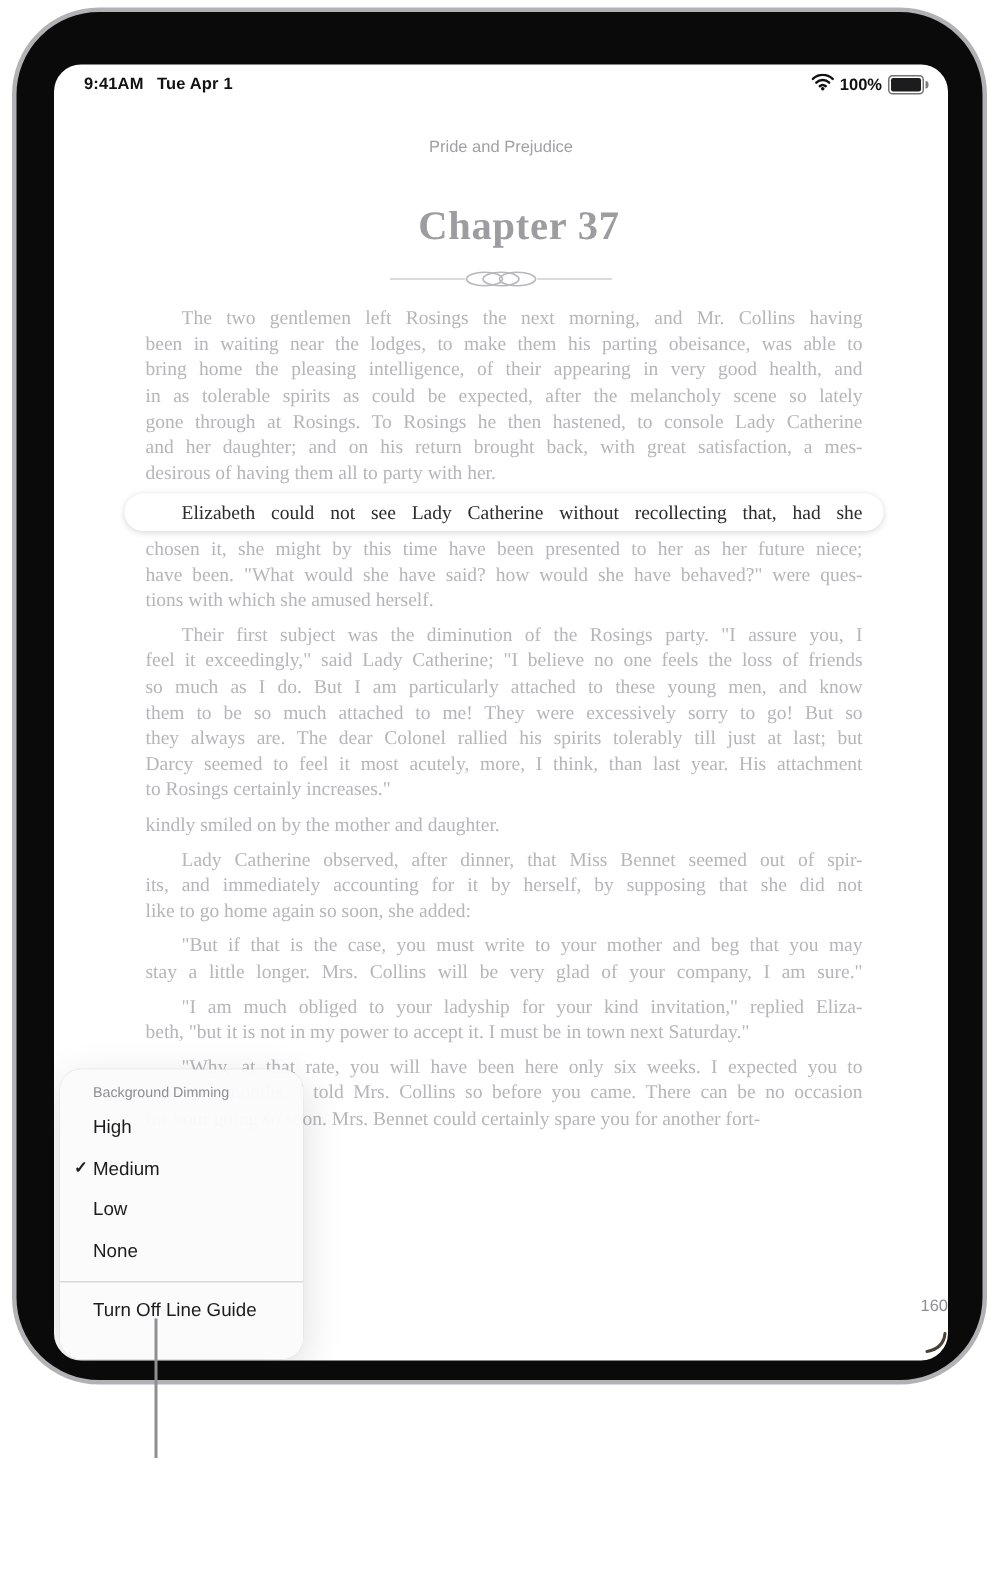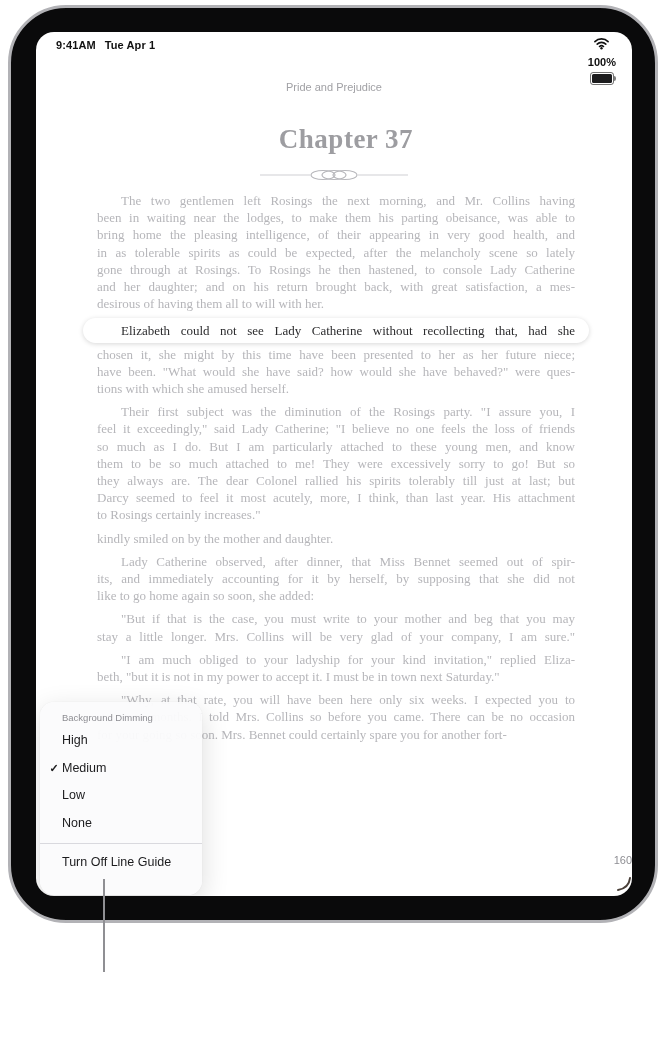--- a/index.html
+++ b/index.html
@@ -2,28 +2,28 @@
 <html><head>
 <meta charset="utf-8">
 <style>
   html,body{margin:0;padding:0;background:#fff;}
   .canvas{position:relative;width:668px;height:1059px;background:#fff;overflow:hidden;
           font-family:"Liberation Sans",sans-serif;}
 
   
   .frame{position:absolute;left:8px;top:5px;width:650px;height:918px;
          background:#0a0a0b;border:3px solid #b2b2b6;border-radius:58px;box-sizing:border-box;}
-  .screen{position:absolute;left:36px;top:32px;width:596px;height:864px;
+  .screen{position:absolute;left:36px;top:43px;width:596px;height:864px;
           background:#ffffff;border-radius:18px;overflow:hidden;}
 
   
   .statusbar{position:absolute;left:0;top:0;width:100%;height:26px;font-size:11px;color:#111;}
   .sb-left{position:absolute;left:20px;top:7px;font-weight:600;letter-spacing:.1px;}
   .sb-left .sb-date{font-weight:600;margin-left:9px;}
-  .sb-right{position:absolute;right:16px;top:6px;display:flex;align-items:center;gap:4px;font-weight:600;flex-direction:column;}
+  .sb-right{position:absolute;right:16px;top:6px;display:flex;align-items:center;gap:4px;font-weight:600;}
   .battery{position:relative;width:22px;height:11px;border:1px solid rgba(0,0,0,.55);border-radius:3px;}
   .battery .fill{position:absolute;left:1px;top:1px;bottom:1px;right:1px;background:#1c1c1e;border-radius:1.5px;}
   .battery .nub{position:absolute;right:-3.5px;top:3px;width:2px;height:4.5px;background:rgba(0,0,0,.5);
                 border-radius:0 2px 2px 0;}
 
   
   .booktitle{position:absolute;left:0;top:49px;width:100%;text-align:center;
              font-size:11px;color:#a1a1a5;}
   .chapter{position:absolute;left:0;top:92px;width:100%;text-align:center;
            font-family:"Liberation Serif",serif;font-weight:700;font-size:27px;
@@ -107,21 +107,21 @@
     </div>
 
     <div class="textcol">
         <div class="para">
           <div class="line first">The two gentlemen left Rosings the next morning, and Mr. Collins having</div>
           <div class="line">been in waiting near the lodges, to make them his parting obeisance, was able to</div>
           <div class="line">bring home the pleasing intelligence, of their appearing in very good health, and</div>
           <div class="line">in as tolerable spirits as could be expected, after the melancholy scene so lately</div>
           <div class="line">gone through at Rosings. To Rosings he then hastened, to console Lady Catherine</div>
           <div class="line">and her daughter; and on his return brought back, with great satisfaction, a mes-</div>
-          <div class="line last">desirous of having them all to will with her.</div>
+          <div class="line last">desirous of having them all to party with her.</div>
         </div>
         <div class="para">
           <div class="line first guide">Elizabeth could not see Lady Catherine without recollecting that, had she</div>
           <div class="line">chosen it, she might by this time have been presented to her as her future niece;</div>
           <div class="line">have been. "What would she have said? how would she have behaved?" were ques-</div>
           <div class="line last">tions with which she amused herself.</div>
         </div>
         <div class="para">
           <div class="line first">Their first subject was the diminution of the Rosings party. "I assure you, I</div>
           <div class="line">feel it exceedingly," said Lady Catherine; "I believe no one feels the loss of friends</div>

